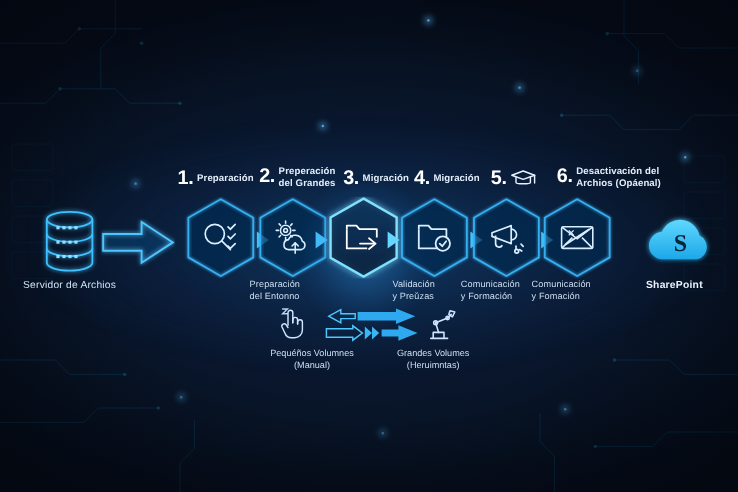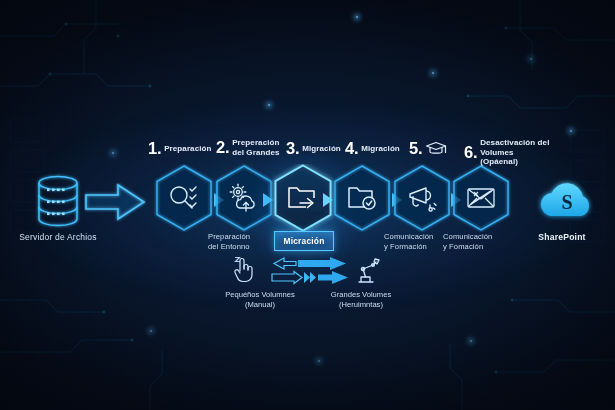--- a/index.html
+++ b/index.html
@@ -405,26 +405,27 @@
         <path d="M1.5 5 L11 1.5 L20.5 5 L11 8.5 Z" stroke-linejoin="round"></path>
         <path d="M5 6.4 V11 c0 1.6 12 1.6 12 0 V6.4" stroke-linejoin="round"></path>
         <path d="M20.5 5 V11.5" stroke-linecap="round"></path>
       </svg>
     </span>
   </div>
 
   <div class="step-head" style="left:464px;top:138px;">
     <span class="step-num">6.</span>
     <span class="step-name two" style="max-width:72px;">Desactivación del
-Volumes (Opáenal)</span>
+Archios (Opáenal)</span>
   </div>
 
   <div class="cap" style="left:208px;top:232px;width:72px;">Preparación
 del Entonno</div>
-  <div class="cap-active-box" style="left:274px;top:231px;">Micración</div>
+  <div class="cap" style="left:327px;top:232px;width:70px;">Validación
+y Preŭzas</div>
   <div class="cap" style="left:384px;top:232px;width:76px;">Comunicación
 y Formación</div>
   <div class="cap" style="left:443px;top:232px;width:76px;">Comunicación
 y Fomación</div>
 
   <div class="sp-wrap">
     <svg width="66" height="50" viewBox="0 0 66 50">
       <defs>
         <filter id="spg" x="-50%" y="-50%" width="200%" height="200%">
           <feGaussianBlur stdDeviation="2.4" result="b"></feGaussianBlur>

